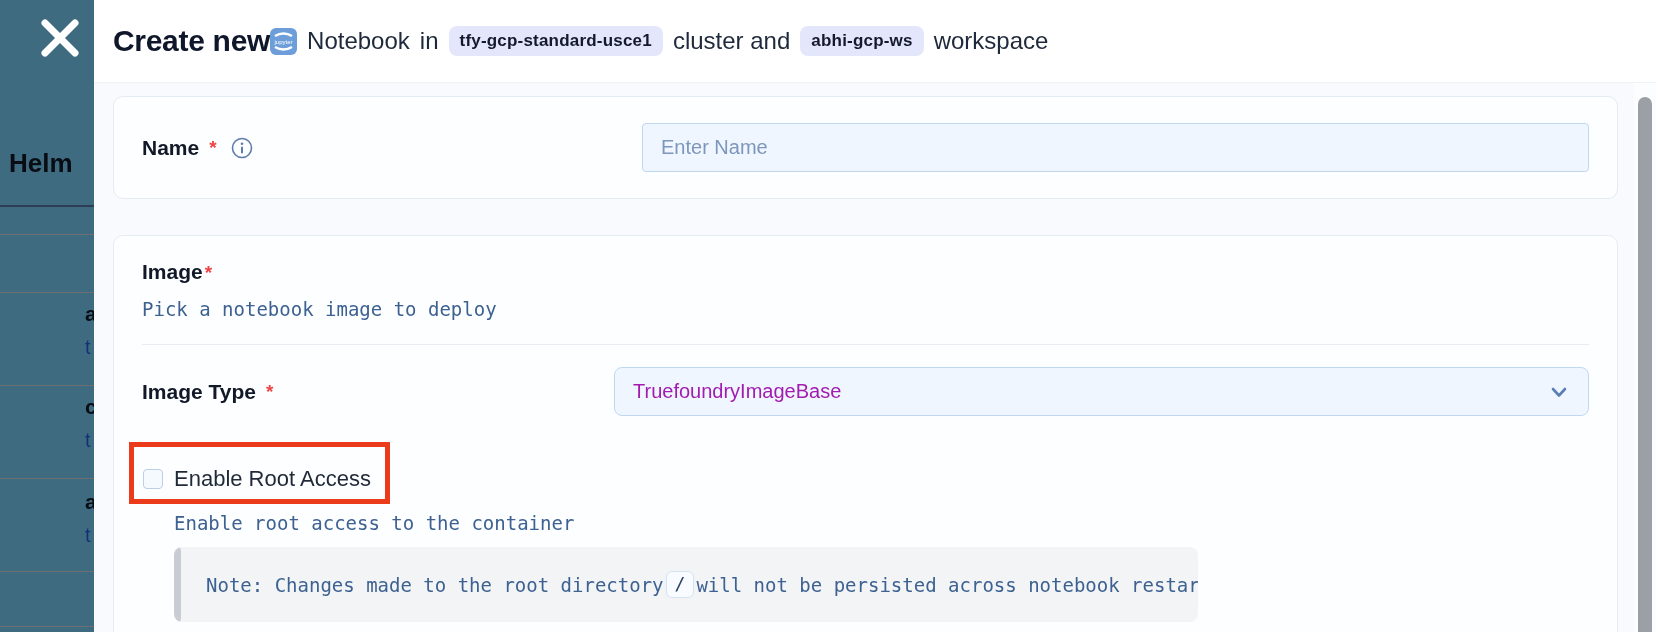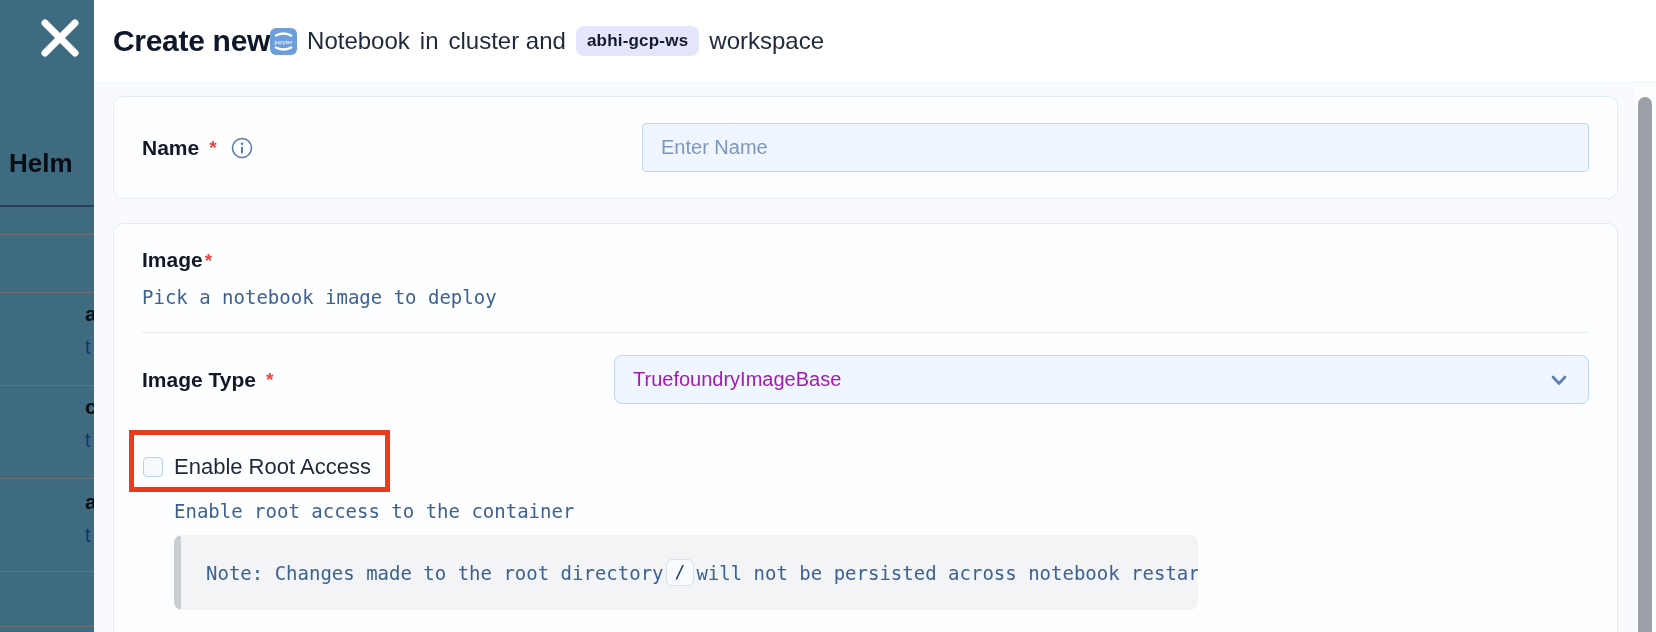--- a/index.html
+++ b/index.html
@@ -17,21 +17,21 @@
 
   
   .drawer { position:absolute; left:94px; top:0; width:1562px; height:632px; background:#f8fafd; }
   .drawer-header { height:83px; background:#fff; display:flex; align-items:center; padding-left:19px; border-bottom:1px solid #eef3f8; }
   .title { font-size:30px; font-weight:800; color:#0f172a; letter-spacing:-0.3px; margin-right:0; }
   .header-rest { display:flex; align-items:center; gap:10px; font-size:24px; color:#1e293b; }
   .nb-icon { width:27px; height:27px; flex:0 0 auto; }
   .badge { background:#e4e7fb; color:#15192e; font-size:17px; font-weight:700; padding:5px 11px; border-radius:8px; letter-spacing:0.2px; }
 
   .drawer-body { padding:13px 19px 0 19px; }
-  .card { background:#fdfeff; border:1px solid #e3ebf3; border-radius:10px; width:1505px; margin-bottom:24px; }
+  .card { background:#fdfeff; border:1px solid #e3ebf3; border-radius:10px; width:1505px; margin-bottom:36px; }
   .card-name { padding:26px 28px; display:flex; align-items:center; }
   .card-image { padding:24px 28px 40px 28px; }
 
   .label-col { width:500px; flex:0 0 auto; display:flex; align-items:center; gap:8px; }
   .field-label { font-size:21px; font-weight:700; color:#111827; }
   .req { color:#ef4444; font-size:19px; font-weight:700; margin-left:2px; }
   .info-icon { width:22px; height:22px; margin-left:6px; }
 
   .text-input { flex:1; height:49px; background:#eff6ff; border:1px solid #bfd8f0; border-radius:4px; font-size:20px; color:#1e3a5f; padding:0 18px; outline:none; font-family:"Liberation Sans",sans-serif; }
   .text-input::placeholder { color:#7e96bb; opacity:1; }
@@ -95,20 +95,21 @@
       <span class="nb-icon">
         <svg width="27" height="27" viewBox="0 0 27 27">
           <rect x="0" y="0" width="27" height="27" rx="6" fill="#6d9ed9"></rect>
           <path d="M5 8 q8.5 -5 17 0" stroke="#ffffff" stroke-width="2.6" fill="none"></path>
           <path d="M5 19 q8.5 5 17 0" stroke="#ffffff" stroke-width="2.6" fill="none"></path>
           <text x="13.5" y="16" text-anchor="middle" font-size="6" fill="#ffffff" font-family="Liberation Sans,sans-serif">jupyter</text>
         </svg>
       </span>
       <span>Notebook</span>
       <span>in</span>
+      <span class="badge">tfy-gcp-standard-usce1</span>
       <span>cluster and</span>
       <span class="badge">abhi-gcp-ws</span>
       <span>workspace</span>
     </span>
   </div>
 
   <div class="drawer-body">
 
     <div class="card card-name">
       <div class="label-col">

